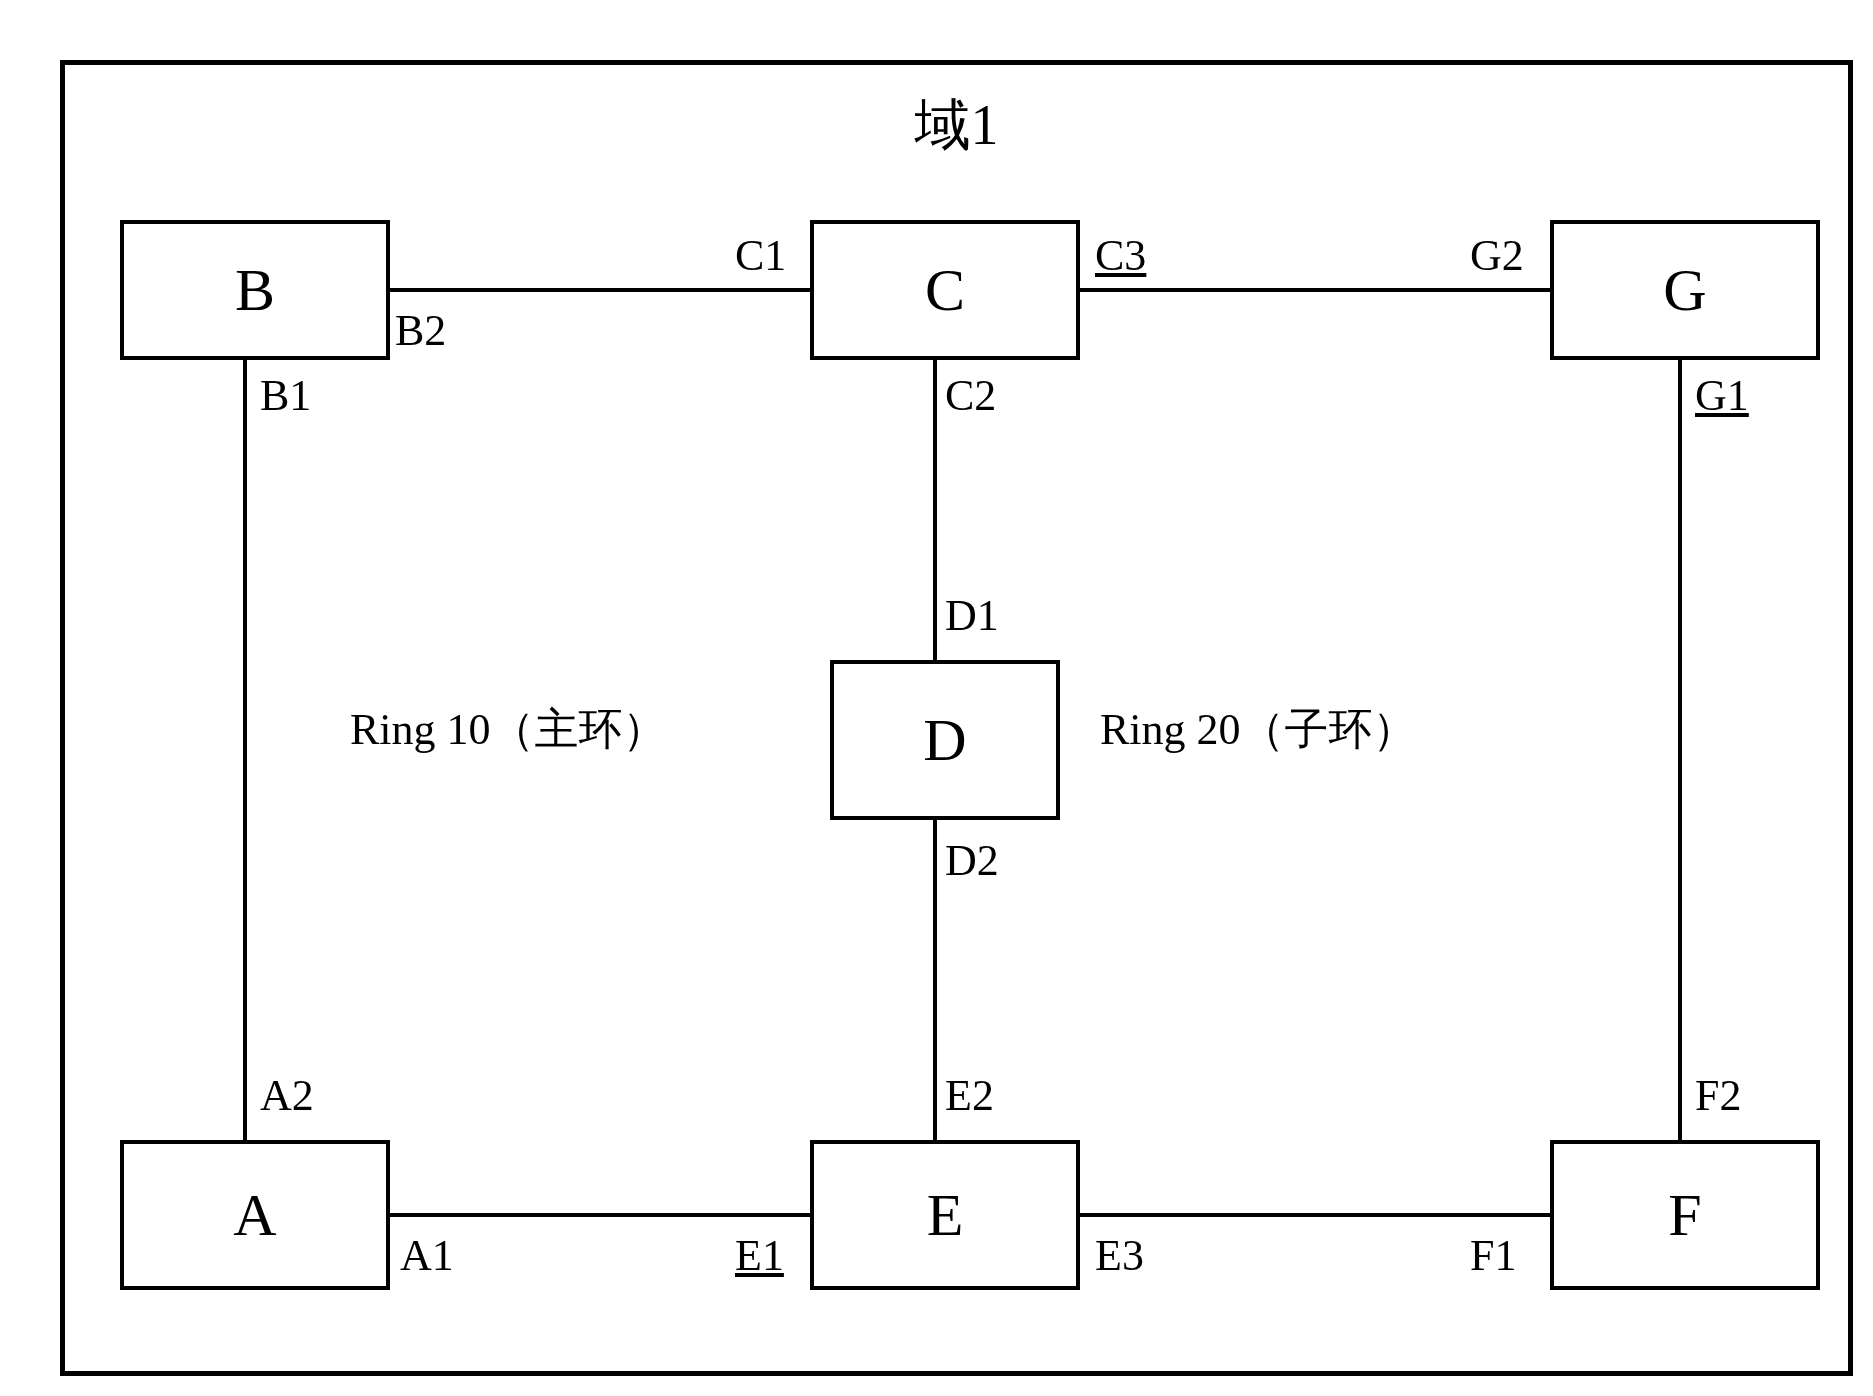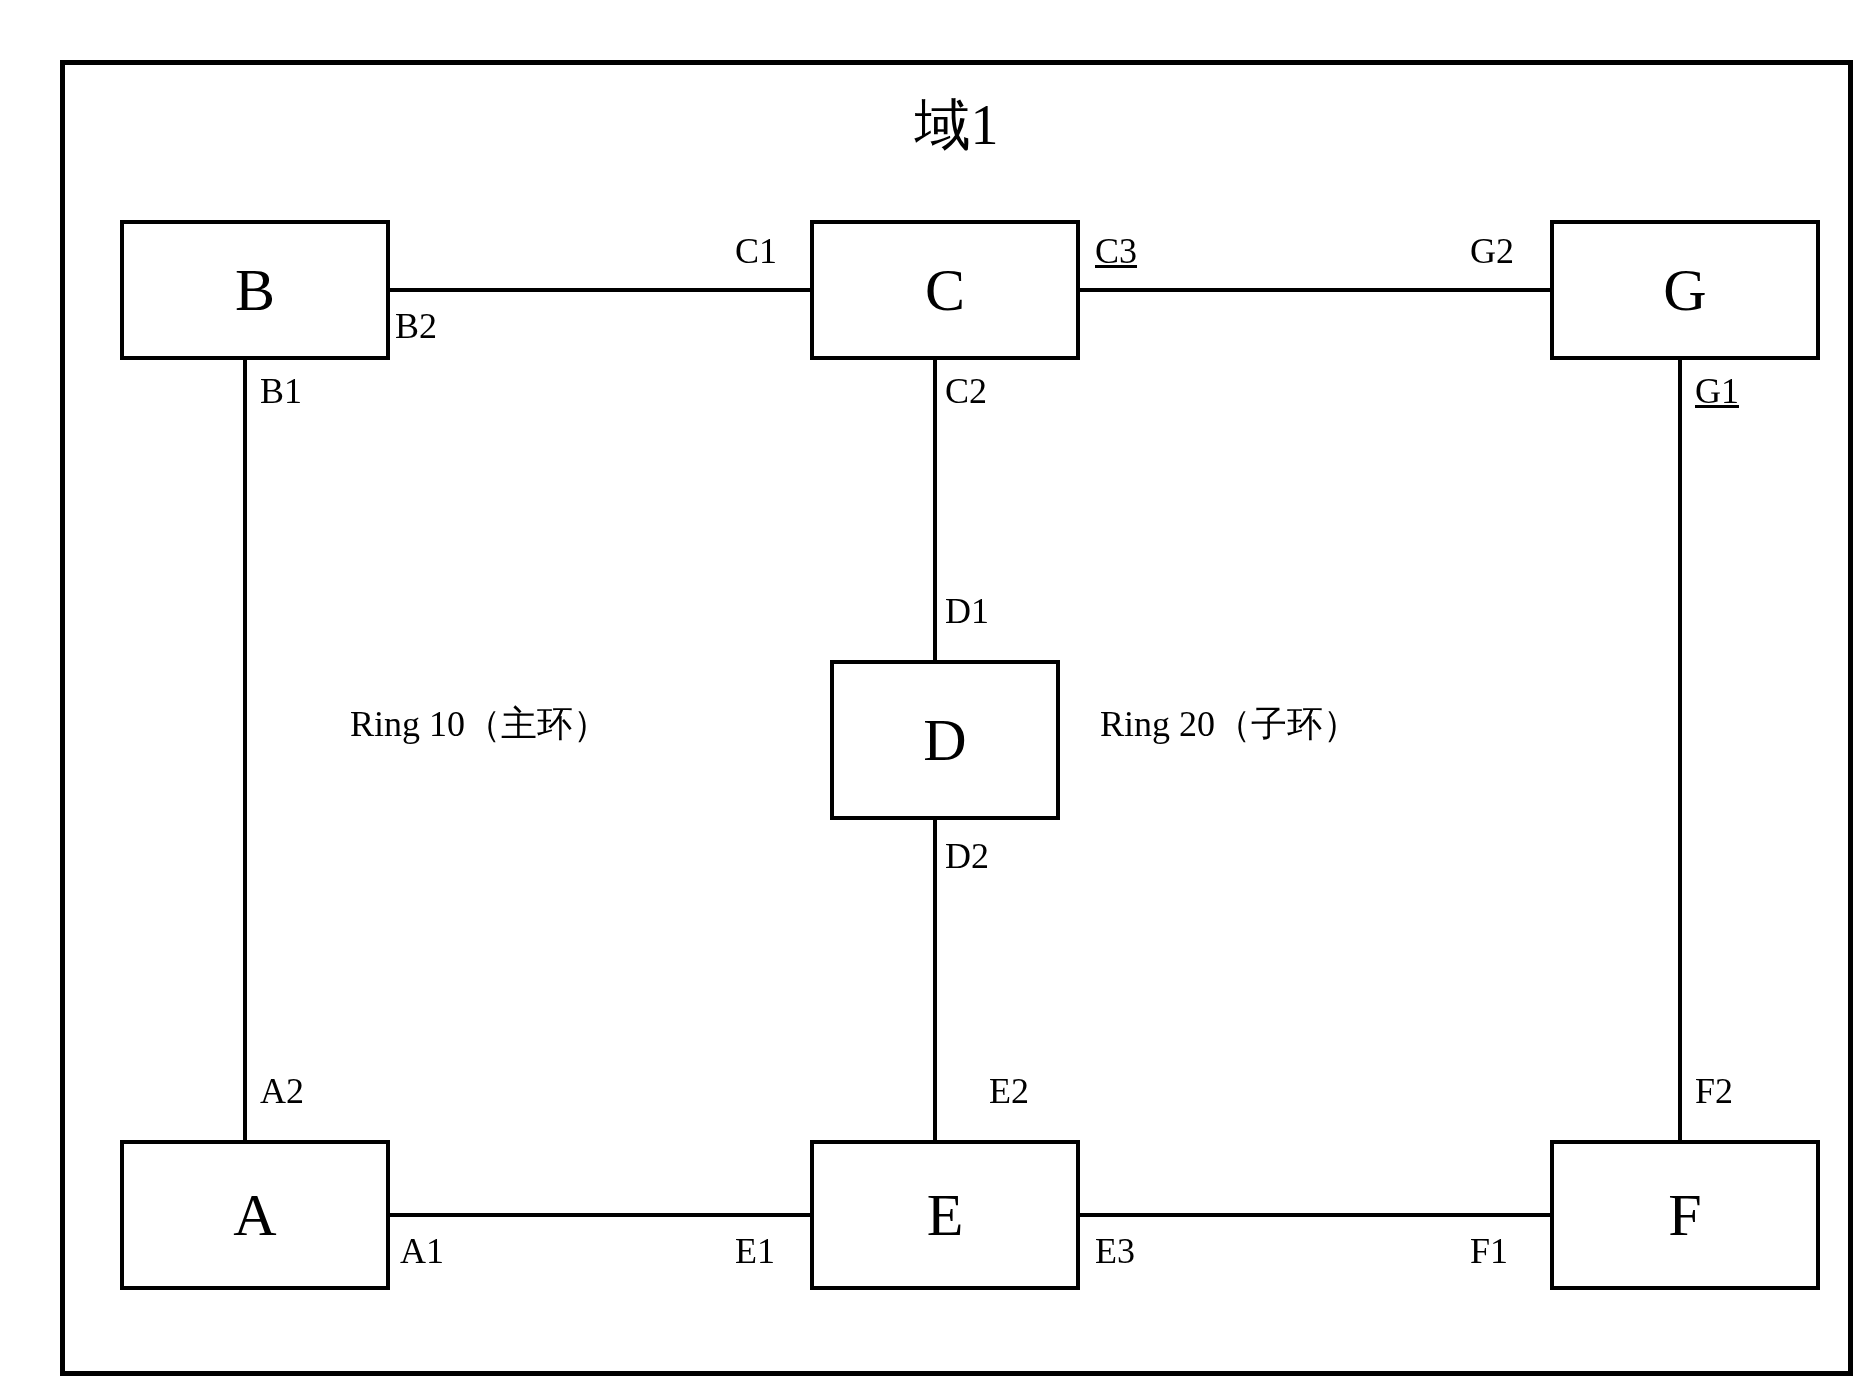--- a/index.html
+++ b/index.html
@@ -34,21 +34,21 @@
     border: 4px solid #000;
     background: #fff;
     display: flex;
     align-items: center;
     justify-content: center;
     font-size: 60px;
     box-sizing: border-box;
   }
   .label {
     position: absolute;
-    font-size: 36px;
+    font-size: 44px;
     white-space: nowrap;
   }
   svg.lines {
     position: absolute;
     left: 0;
     top: 0;
     width: 100%;
     height: 100%;
     pointer-events: none;
   }
@@ -117,22 +117,22 @@
 
   <div class="label" style="left:1450px; top:210px;">G2</div>
   <div class="label" style="left:1675px; top:350px;text-decoration:underline;">G1</div>
 
   <div class="label" style="left:925px; top:570px;">D1</div>
   <div class="label" style="left:925px; top:815px;">D2</div>
 
   <div class="label" style="left:240px; top:1050px;text-align:center;">A2</div>
   <div class="label" style="left:380px; top:1210px;">A1</div>
 
-  <div class="label" style="left:715px; top:1210px;">E1</div>
-  <div class="label" style="left:925px; top:1050px;margin-left:44px;">E2</div>
+  <div class="label" style="left:715px; top:1210px;text-decoration:underline;">E1</div>
+  <div class="label" style="left:925px; top:1050px;">E2</div>
   <div class="label" style="left:1075px; top:1210px;">E3</div>
 
   <div class="label" style="left:1450px; top:1210px;">F1</div>
   <div class="label" style="left:1675px; top:1050px;">F2</div>
 
   <div class="label" style="left:330px; top:680px;">Ring 10（主环）</div>
   <div class="label" style="left:1080px; top:680px;">Ring 20（子环）</div>
 </div>
 
 </body></html>

